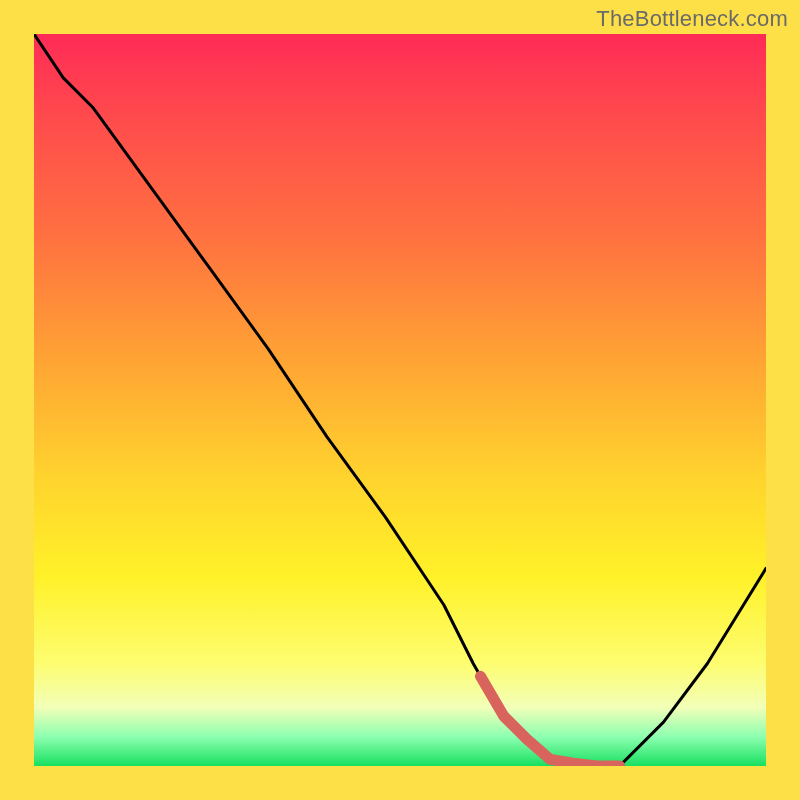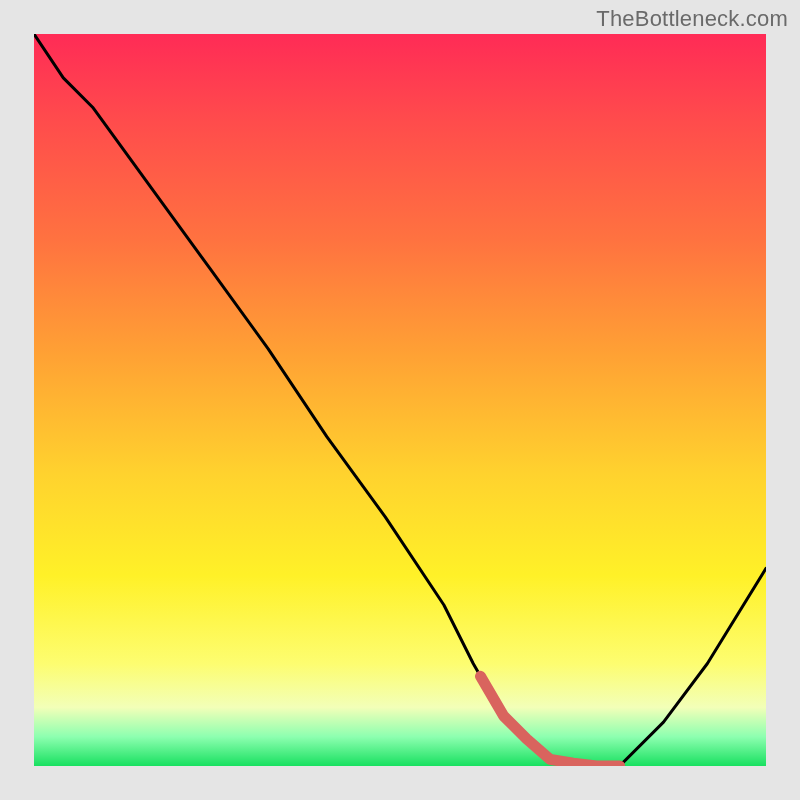--- a/index.html
+++ b/index.html
@@ -10,21 +10,21 @@
     background: #000;
     overflow: hidden;
     font-family: Arial, Helvetica, sans-serif;
   }
   .frame {
     position: absolute;
     left: 0;
     top: 0;
     width: 800px;
     height: 800px;
-    background: #e5e5e5;
+    background: #fde047;
   }
   .plot {
     position: absolute;
     left: 34px;
     top: 34px;
     width: 732px;
     height: 732px;
     
     background: linear-gradient(
       to bottom,

